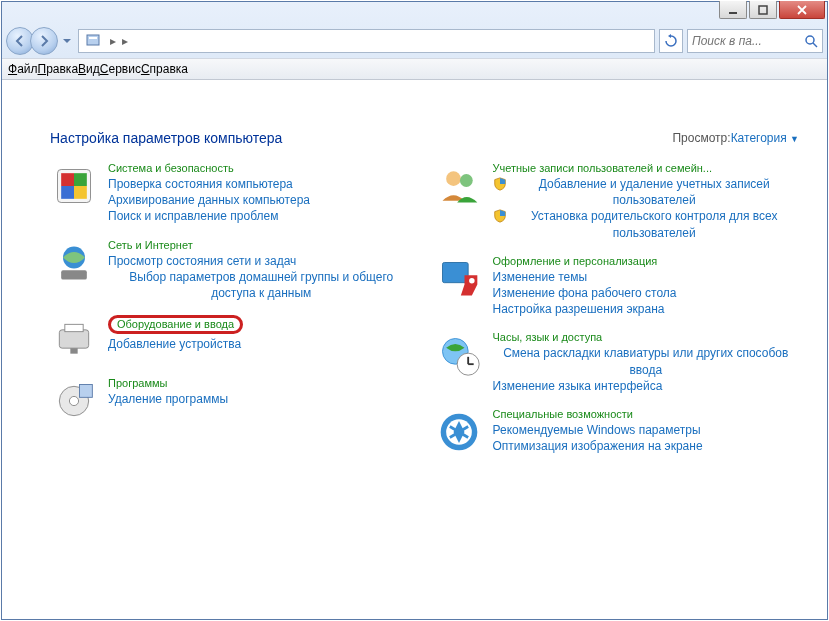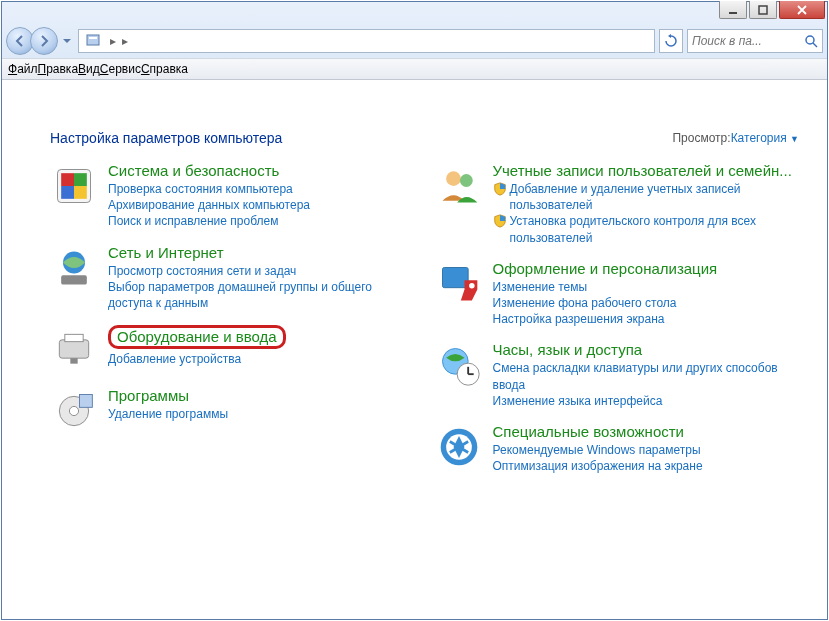--- a/index.html
+++ b/index.html
@@ -38,22 +38,22 @@
 .content-hdr h1 { font-size: 14px; font-weight: normal; color: #003399; }
 .viewctrl { font-size: 12px; color: #555; display: flex; align-items: center; gap: 0; }
 .viewctrl .link { color: #1a6fbf; }
 .viewctrl .arr { font-size: 9px; color: #1a6fbf; }
 
 .cols { display: flex; gap: 20px; }
 .col { flex: 1; }
 .cat { display: flex; gap: 10px; margin-bottom: 14px; }
 .cat-icon { width: 48px; height: 48px; flex-shrink: 0; display: flex; align-items: center; justify-content: center; }
 .cat-body { flex: 1; }
-.cat-title { color: #1a8a1a; font-size: 15px; margin-bottom: 2px; cursor: pointer; }
-.cat-link { display: flex; align-items: flex-start; gap: 3px; color: #1a6fbf; font-size: 12px; line-height: 1.35; cursor: pointer; }
+.cat-title { color: #1a8a1a; font-size: 11px; margin-bottom: 2px; cursor: pointer; }
+.cat-link { display: flex; align-items: flex-start; gap: 3px; color: #1a6fbf; font-size: 12px; line-height: 1.35; cursor: pointer; text-align: center; }
 .shield { width: 14px; height: 14px; flex-shrink: 0; margin-top: 1px; }
 
 .highlight { border: 3px solid #cc2020; border-radius: 10px; padding: 0 6px 1px 6px; display: inline-block; }
 
 
 .ico { width: 44px; height: 44px; }
 </style>
 </head>
 <body>
 

